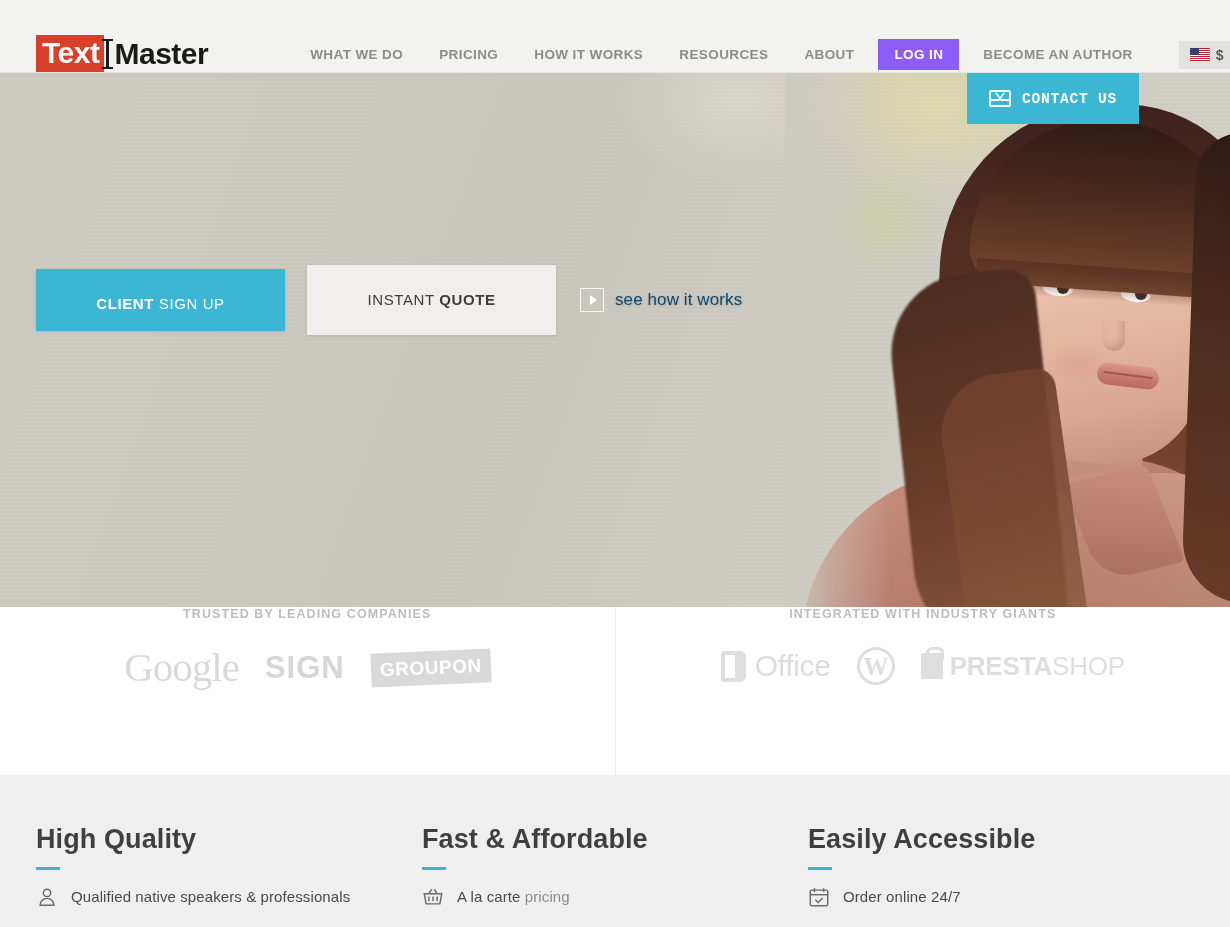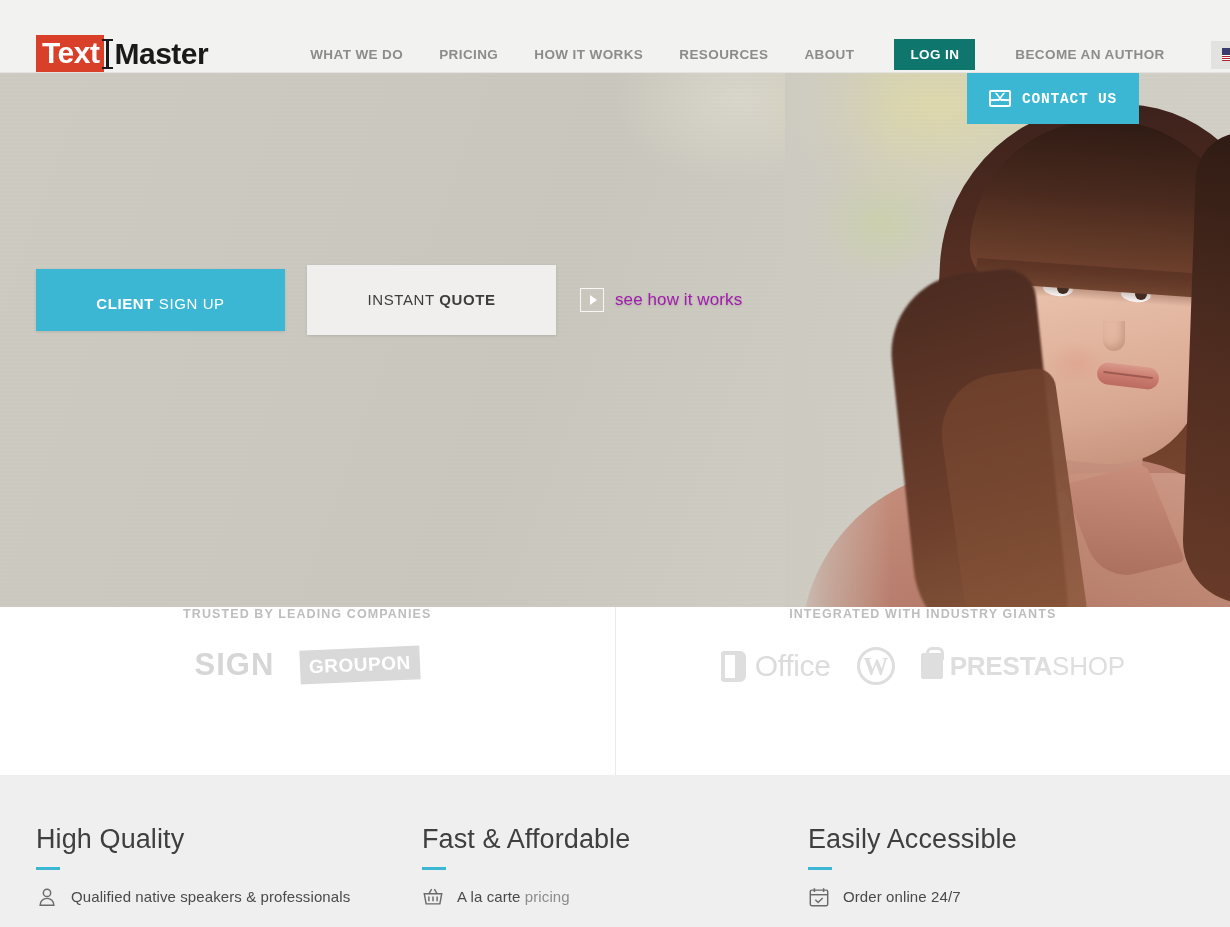--- a/index.html
+++ b/index.html
@@ -82,24 +82,24 @@
     color: #8c8c8c;
     font-size: 13.5px;
     font-weight: bold;
     letter-spacing: 0.4px;
     padding: 10px 18px;
     text-decoration: none;
     white-space: nowrap;
     cursor: pointer;
   }
   .nav-item.login {
-    background: #0f766e;
+    background: #8b5cf6;
     color: #ffffff;
     padding: 8px 16px;
-    margin: 0 22px;
+    margin: 0 6px;
   }
   .lang-switch {
     display: flex;
     align-items: center;
     gap: 6px;
     background: #e2e2e0;
     padding: 6px 11px;
     margin-left: 28px;
     cursor: pointer;
   }
@@ -396,21 +396,21 @@
     justify-content: center;
   }
   .play-tri {
     width: 0; height: 0;
     border-left: 7px solid #ffffff;
     border-top: 5px solid transparent;
     border-bottom: 5px solid transparent;
     margin-left: 2px;
   }
   .see-how-label {
-    color: #a21caf;
+    color: #0c4a6e;
     font-size: 17px;
     margin-left: 11px;
     letter-spacing: 0.1px;
     text-shadow: 0 1px 2px rgba(90,85,75,0.25);
   }
 
   .contact-btn {
     position: absolute;
     right: 91px;
     top: 0;
@@ -580,21 +580,21 @@
     height: 155px;
     display: flex;
     padding: 50px 36px 0 36px;
   }
   .feature-col {
     flex: 1;
     padding-right: 36px;
   }
   .feature-title {
     font-size: 27px;
-    font-weight: 400;
+    font-weight: 700;
     color: #3f3f3f;
     letter-spacing: 0.1px;
     line-height: 1.1;
   }
   .feature-rule {
     width: 24px;
     height: 3px;
     background: #3bb7d4;
     margin: 12px 0 16px 0;
   }
@@ -702,20 +702,21 @@
       </div>
     </div>
   </div>
 </div>
 
 <div class="logos-band">
 
   <div class="logos-col">
     <div class="logos-caption">TRUSTED BY LEADING COMPANIES</div>
     <div class="logos-row">
+      <span class="brand brand-google">Google</span>
       <span class="brand brand-zagat">SIGN</span>
       <span class="brand brand-groupon">GROUPON</span>
     </div>
   </div>
 
   <div class="logos-col">
     <div class="logos-caption">INTEGRATED WITH INDUSTRY GIANTS</div>
     <div class="logos-row">
       <span class="brand brand-office">
         <span class="office-mark"></span>

